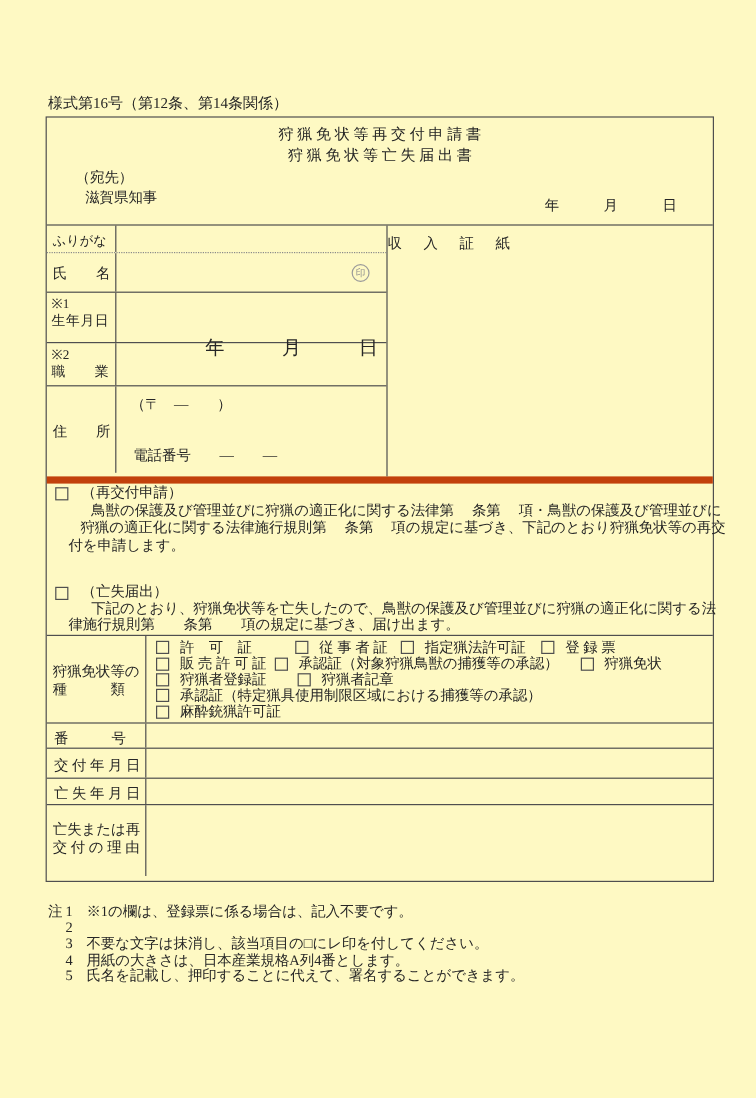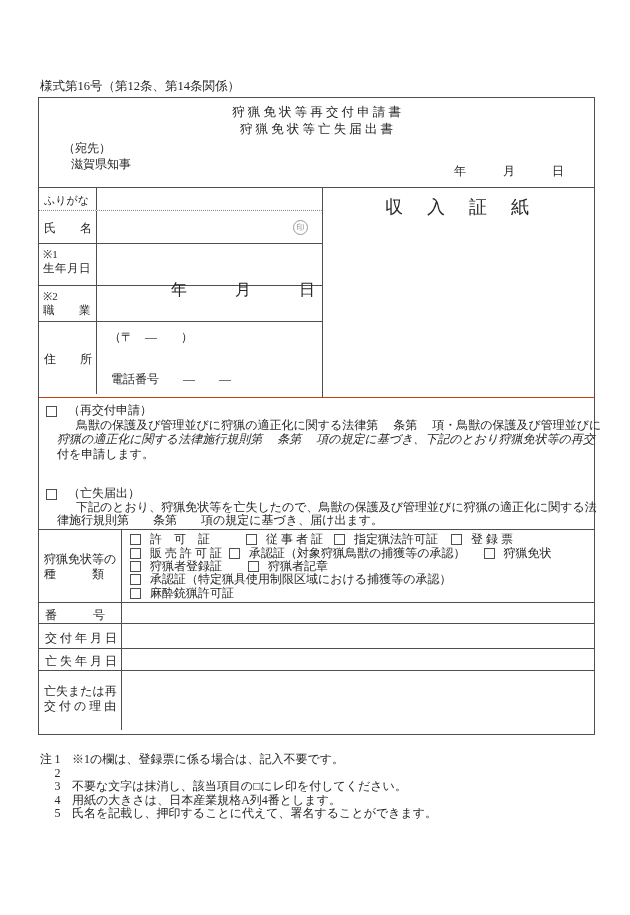--- a/index.html
+++ b/index.html
@@ -1,39 +1,39 @@
 <!DOCTYPE html>
 <html><head>
 <meta charset="utf-8">
 <style>
   html,body{margin:0;padding:0;}
   body{background:#e9e9e9;}
   .page{
     position:relative;
     width:630px;height:915px;
     margin:0 auto;
-    background:#ffffff;
+    background:#fef9c3;
     font-family:"Liberation Serif","DejaVu Serif",serif;
     color:#262626;
     overflow:hidden;
   }
   [data-bind]{white-space:pre;}
   .form-number{position:absolute;left:40px;top:78px;font-size:12.5px;}
   .sheet{position:absolute;left:38px;top:97px;width:555px;height:636px;border:1px solid #4f4f4f;}
 
   
   .sheet-header{position:absolute;left:0;top:0;width:100%;height:90px;border-bottom:1px solid #4f4f4f;box-sizing:border-box;}
   .title1{position:absolute;top:6px;left:0;width:100%;text-align:center;font-size:12.5px;}
   .title2{position:absolute;top:23px;left:0;width:100%;text-align:center;font-size:12.5px;}
   .addr-label{position:absolute;left:24px;top:42px;font-size:12px;}
   .addr-name{position:absolute;left:32px;top:58px;font-size:12px;}
   .head-date{position:absolute;right:30px;top:65px;display:flex;gap:37px;font-size:12px;}
 
   
-  .personal{position:absolute;left:0;top:90px;width:100%;height:209px;border-bottom:1px solid #c2410c;box-sizing:content-box;}
+  .personal{position:absolute;left:0;top:90px;width:100%;height:209px;border-bottom:6px solid #c2410c;box-sizing:content-box;}
   .personal-left{position:absolute;left:0;top:0;width:283px;height:209px;border-right:1px solid #4f4f4f;}
   .prow{display:flex;box-sizing:border-box;}
   .prow .lbl{width:58px;border-right:1px solid #4f4f4f;box-sizing:border-box;font-size:12px;}
   .prow .val{flex:1;position:relative;}
   .row-furigana{height:23px;border-bottom:1px dotted #8a8a8a;}
   .row-furigana .lbl{font-size:11px;padding:5px 0 0 5px;}
   .row-name{height:33px;border-bottom:1px solid #4f4f4f;}
   .row-name .lbl{padding:9px 0 0 5px;}
   .row-birth{height:42px;border-bottom:1px solid #4f4f4f;}
   .row-job{height:36px;border-bottom:1px solid #4f4f4f;}
@@ -43,30 +43,30 @@
   .ref-lbl .ref{display:block;font-size:11px;line-height:13px;}
   .ref-lbl .rlab{display:block;font-size:11.5px;line-height:14px;letter-spacing:0.5px;}
   .seal{
     position:absolute;right:14px;top:9px;width:13px;height:13px;border:1px solid #9a9a9a;border-radius:50%;
     color:#8f8f8f;font-size:8px;line-height:13px;text-align:center;
   }
   .birth-ph{position:absolute;left:74px;top:14px;font-size:16px;margin-top:22px;}
   .postal{position:absolute;left:12px;top:7px;font-size:12px;}
   .phone{position:absolute;left:14px;top:49px;font-size:12px;}
   .stamp-cell{position:absolute;left:284px;top:0;width:271px;height:209px;}
-  .stamp-text{margin-top:7px;text-align:center;font-size:18px;letter-spacing:3px;}
+  .stamp-text{margin-top:7px;font-size:12px;letter-spacing:3px;}
 
   
   .statements{position:absolute;left:0;top:299px;width:100%;height:132px;}
   .st-line{position:absolute;font-size:12px;line-height:14px;}
   .cbx{position:absolute;width:9px;height:9px;border:1px solid #4f4f4f;background:transparent;}
   .st-cb1{left:7px;top:9px;}
   .st-h1{left:29px;top:6px;}
   .st-l10{left:37px;top:21px;}
-  .st-l11{left:18px;top:35px;font-style:italic;}
+  .st-l11{left:28px;top:35px;}
   .st-l12{left:18px;top:50px;}
   .st-cb2{left:7px;top:92px;}
   .st-h2{left:29px;top:89px;}
   .st-l20{left:37px;top:103px;}
   .st-l21{left:18px;top:117px;font-family:Liberation Mono, monospace;}
 
   
   .lower{position:absolute;left:0;top:431px;width:100%;border-top:1px solid #4f4f4f;}
   .lrow{display:flex;box-sizing:border-box;border-bottom:1px solid #4f4f4f;}
   .lrow:last-child{border-bottom:none;}

